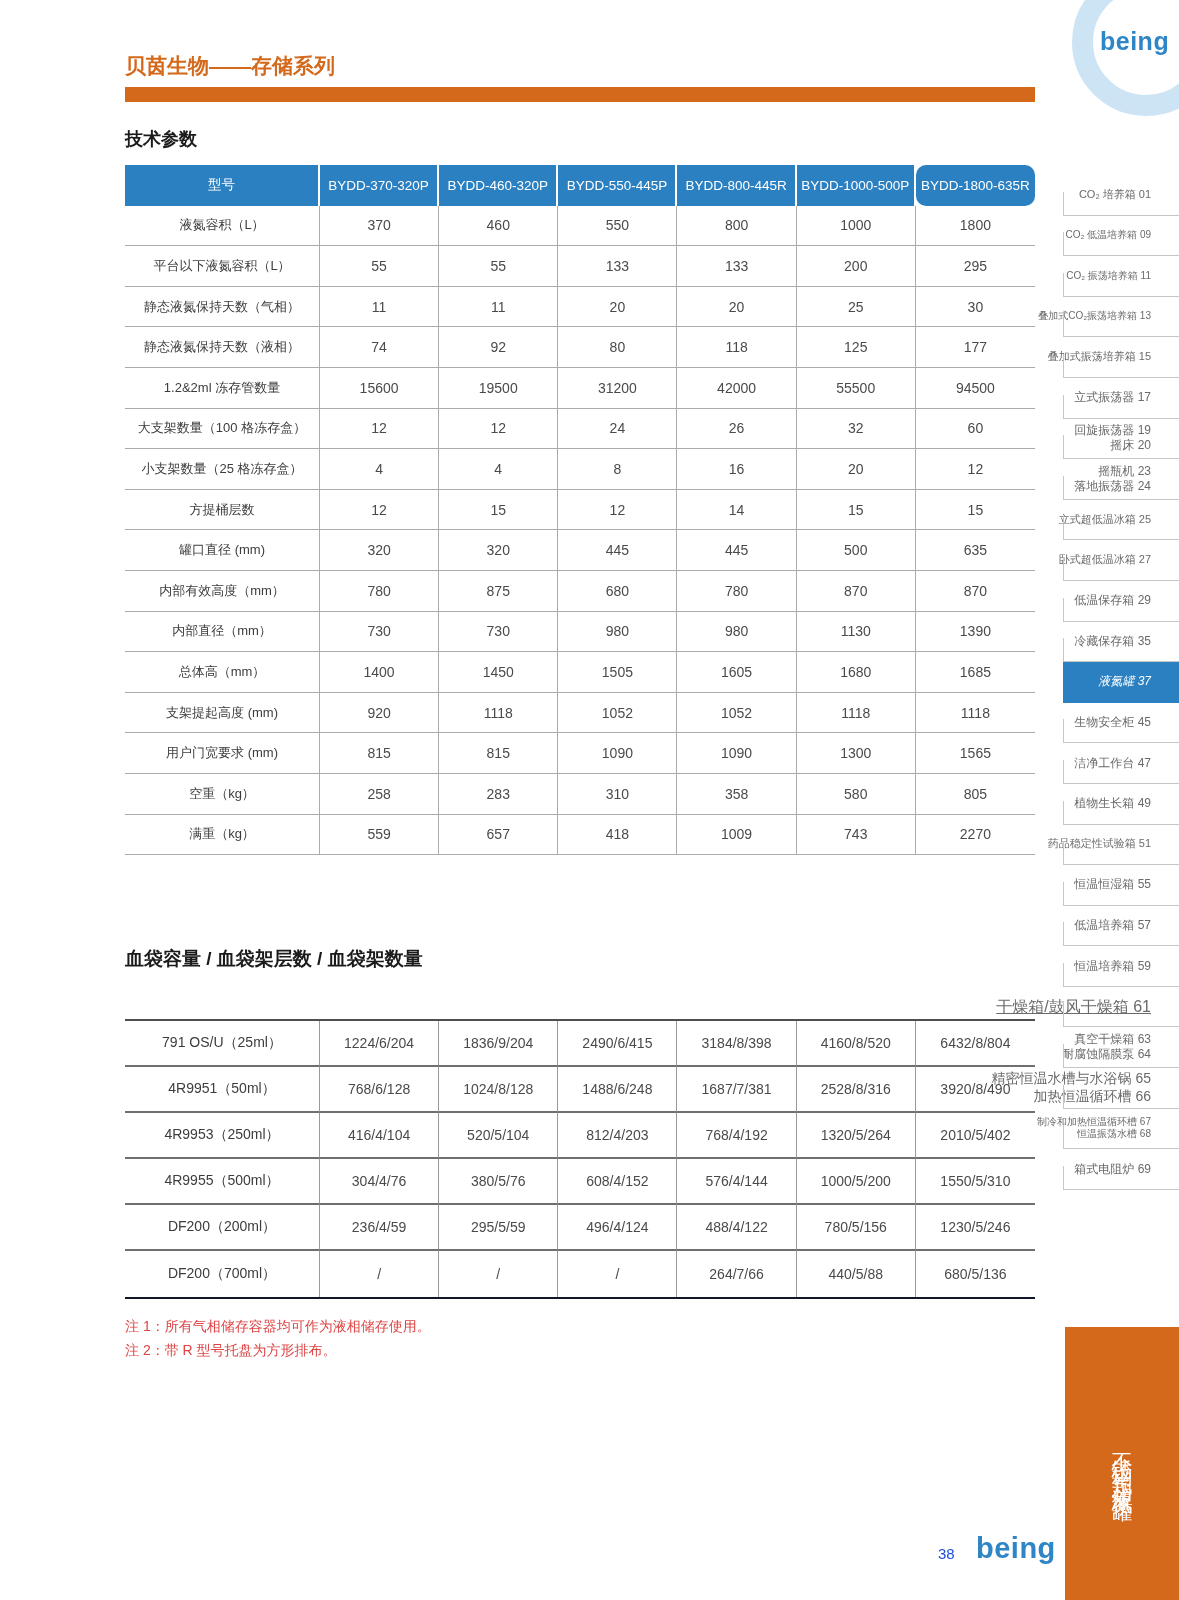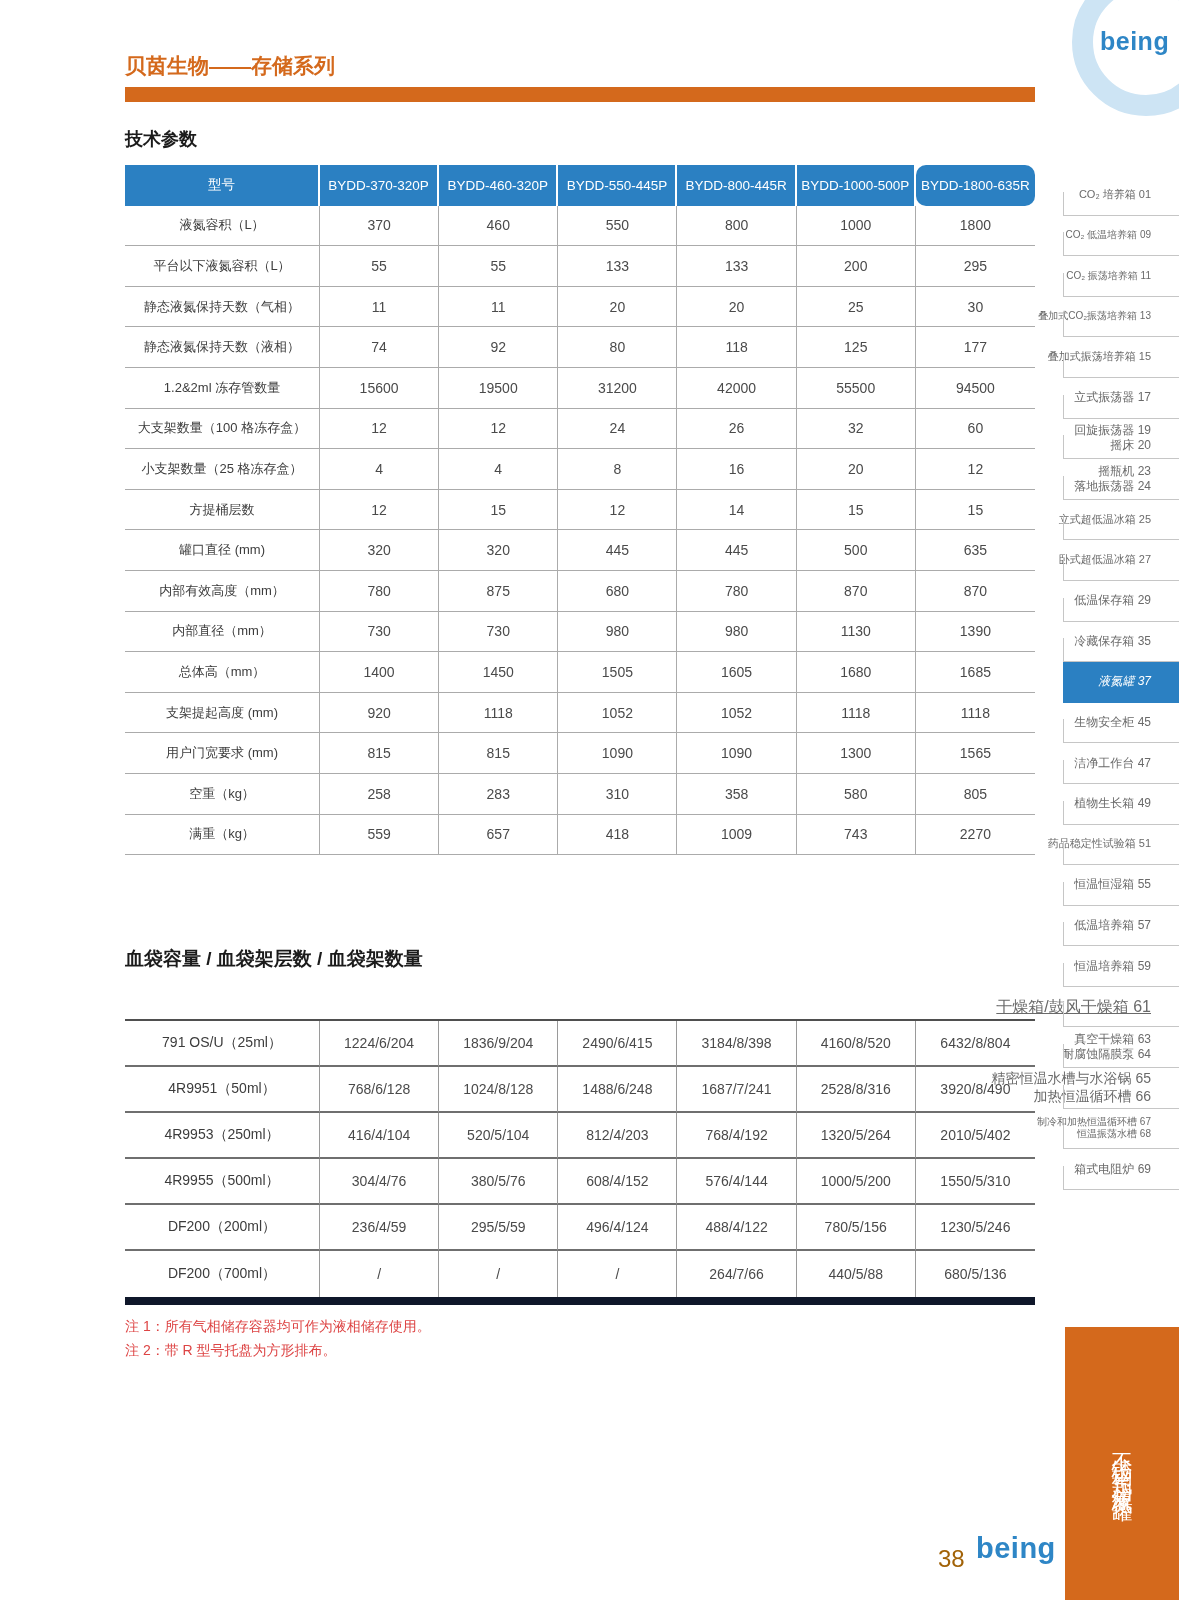--- a/index.html
+++ b/index.html
@@ -33,21 +33,21 @@
   .cell{box-sizing:border-box;display:flex;align-items:center;justify-content:center;text-align:center;}
   .th{background:var(--c-blue);color:#fff;font-weight:normal;font-size:13.5px;border-right:2px solid #ffffff;}
   .th.lastcol{border-right:none;border-radius:10px;}
   .rowlabel{font-size:13px;color:#3c3c3c;border-bottom:1px solid #ababab;border-right:1px solid #ababab;padding:0 4px;}
   .val{font-size:14px;color:#4a4a4a;border-bottom:1px solid #ababab;border-right:1px solid #ababab;}
   .val.lastcol{border-right:none;}
   
   .blood-table{
     position:absolute;left:125px;top:1019px;width:910px;
     display:grid;grid-template-columns:195px repeat(6,1fr);grid-auto-rows:46px;
-    border-top:2px solid #4f4f4f;border-bottom:8px solid #0f172a;
+    border-top:2px solid #4f4f4f;border-bottom:2px solid #0f172a;
   }
   .b-label{font-size:14px;color:#3c3c3c;border-bottom:2px solid #6f6f6f;border-right:1px solid #9a9a9a;}
   .b-val{font-size:14px;color:#4a4a4a;border-bottom:2px solid #6f6f6f;border-right:1px solid #9a9a9a;}
   .b-val.lastcol{border-right:none;}
   .lastrow{border-bottom:none !important;}
   
   .note{position:absolute;left:125px;color:var(--c-red);font-size:14px;}
   .note1{top:1318px;}
   .note2{top:1342px;}
   
@@ -62,21 +62,21 @@
   .sb-item .ln{display:block;line-height:1.25;white-space:nowrap;}
   .sb-item.active{background:var(--c-blue);color:#ffffff;border-bottom-color:transparent;}
   .sb-item.active::before{display:none;}
   
   .side-tab{
     position:absolute;left:1065px;top:1327px;width:114px;height:273px;background:var(--c-orange);
     display:flex;align-items:center;justify-content:center;
   }
   .side-tab span{writing-mode:vertical-rl;color:#ffffff;font-size:21px;letter-spacing:7px;}
   
-  .footer-page{position:absolute;left:938px;top:1545px;font-size:24px;color:#a16207;}
+  .footer-page{position:absolute;left:938px;top:1545px;font-size:15px;color:#1d4ed8;}
   .footer-brand{position:absolute;left:976px;top:1532px;font-size:29px;font-weight:bold;color:var(--c-logoblue);letter-spacing:0.5px;}
 </style>
 </head>
 <body>
 
 <div class="page">
 
   <div class="series-title">贝茵生物——存储系列</div>
   <div class="title-bar"></div>
 
@@ -214,21 +214,21 @@
       <div class="cell b-val">1224/6/204</div>
       <div class="cell b-val">1836/9/204</div>
       <div class="cell b-val">2490/6/415</div>
       <div class="cell b-val">3184/8/398</div>
       <div class="cell b-val">4160/8/520</div>
       <div class="cell b-val lastcol">6432/8/804</div>
       <div class="cell b-label">4R9951（50ml）</div>
       <div class="cell b-val">768/6/128</div>
       <div class="cell b-val">1024/8/128</div>
       <div class="cell b-val">1488/6/248</div>
-      <div class="cell b-val">1687/7/241</div>
+      <div class="cell b-val">1687/7/381</div>
       <div class="cell b-val">2528/8/316</div>
       <div class="cell b-val lastcol">3920/8/490</div>
       <div class="cell b-label">4R9953（250ml）</div>
       <div class="cell b-val">416/4/104</div>
       <div class="cell b-val">520/5/104</div>
       <div class="cell b-val">812/4/203</div>
       <div class="cell b-val">768/4/192</div>
       <div class="cell b-val">1320/5/264</div>
       <div class="cell b-val lastcol">2010/5/402</div>
       <div class="cell b-label">4R9955（500ml）</div>

